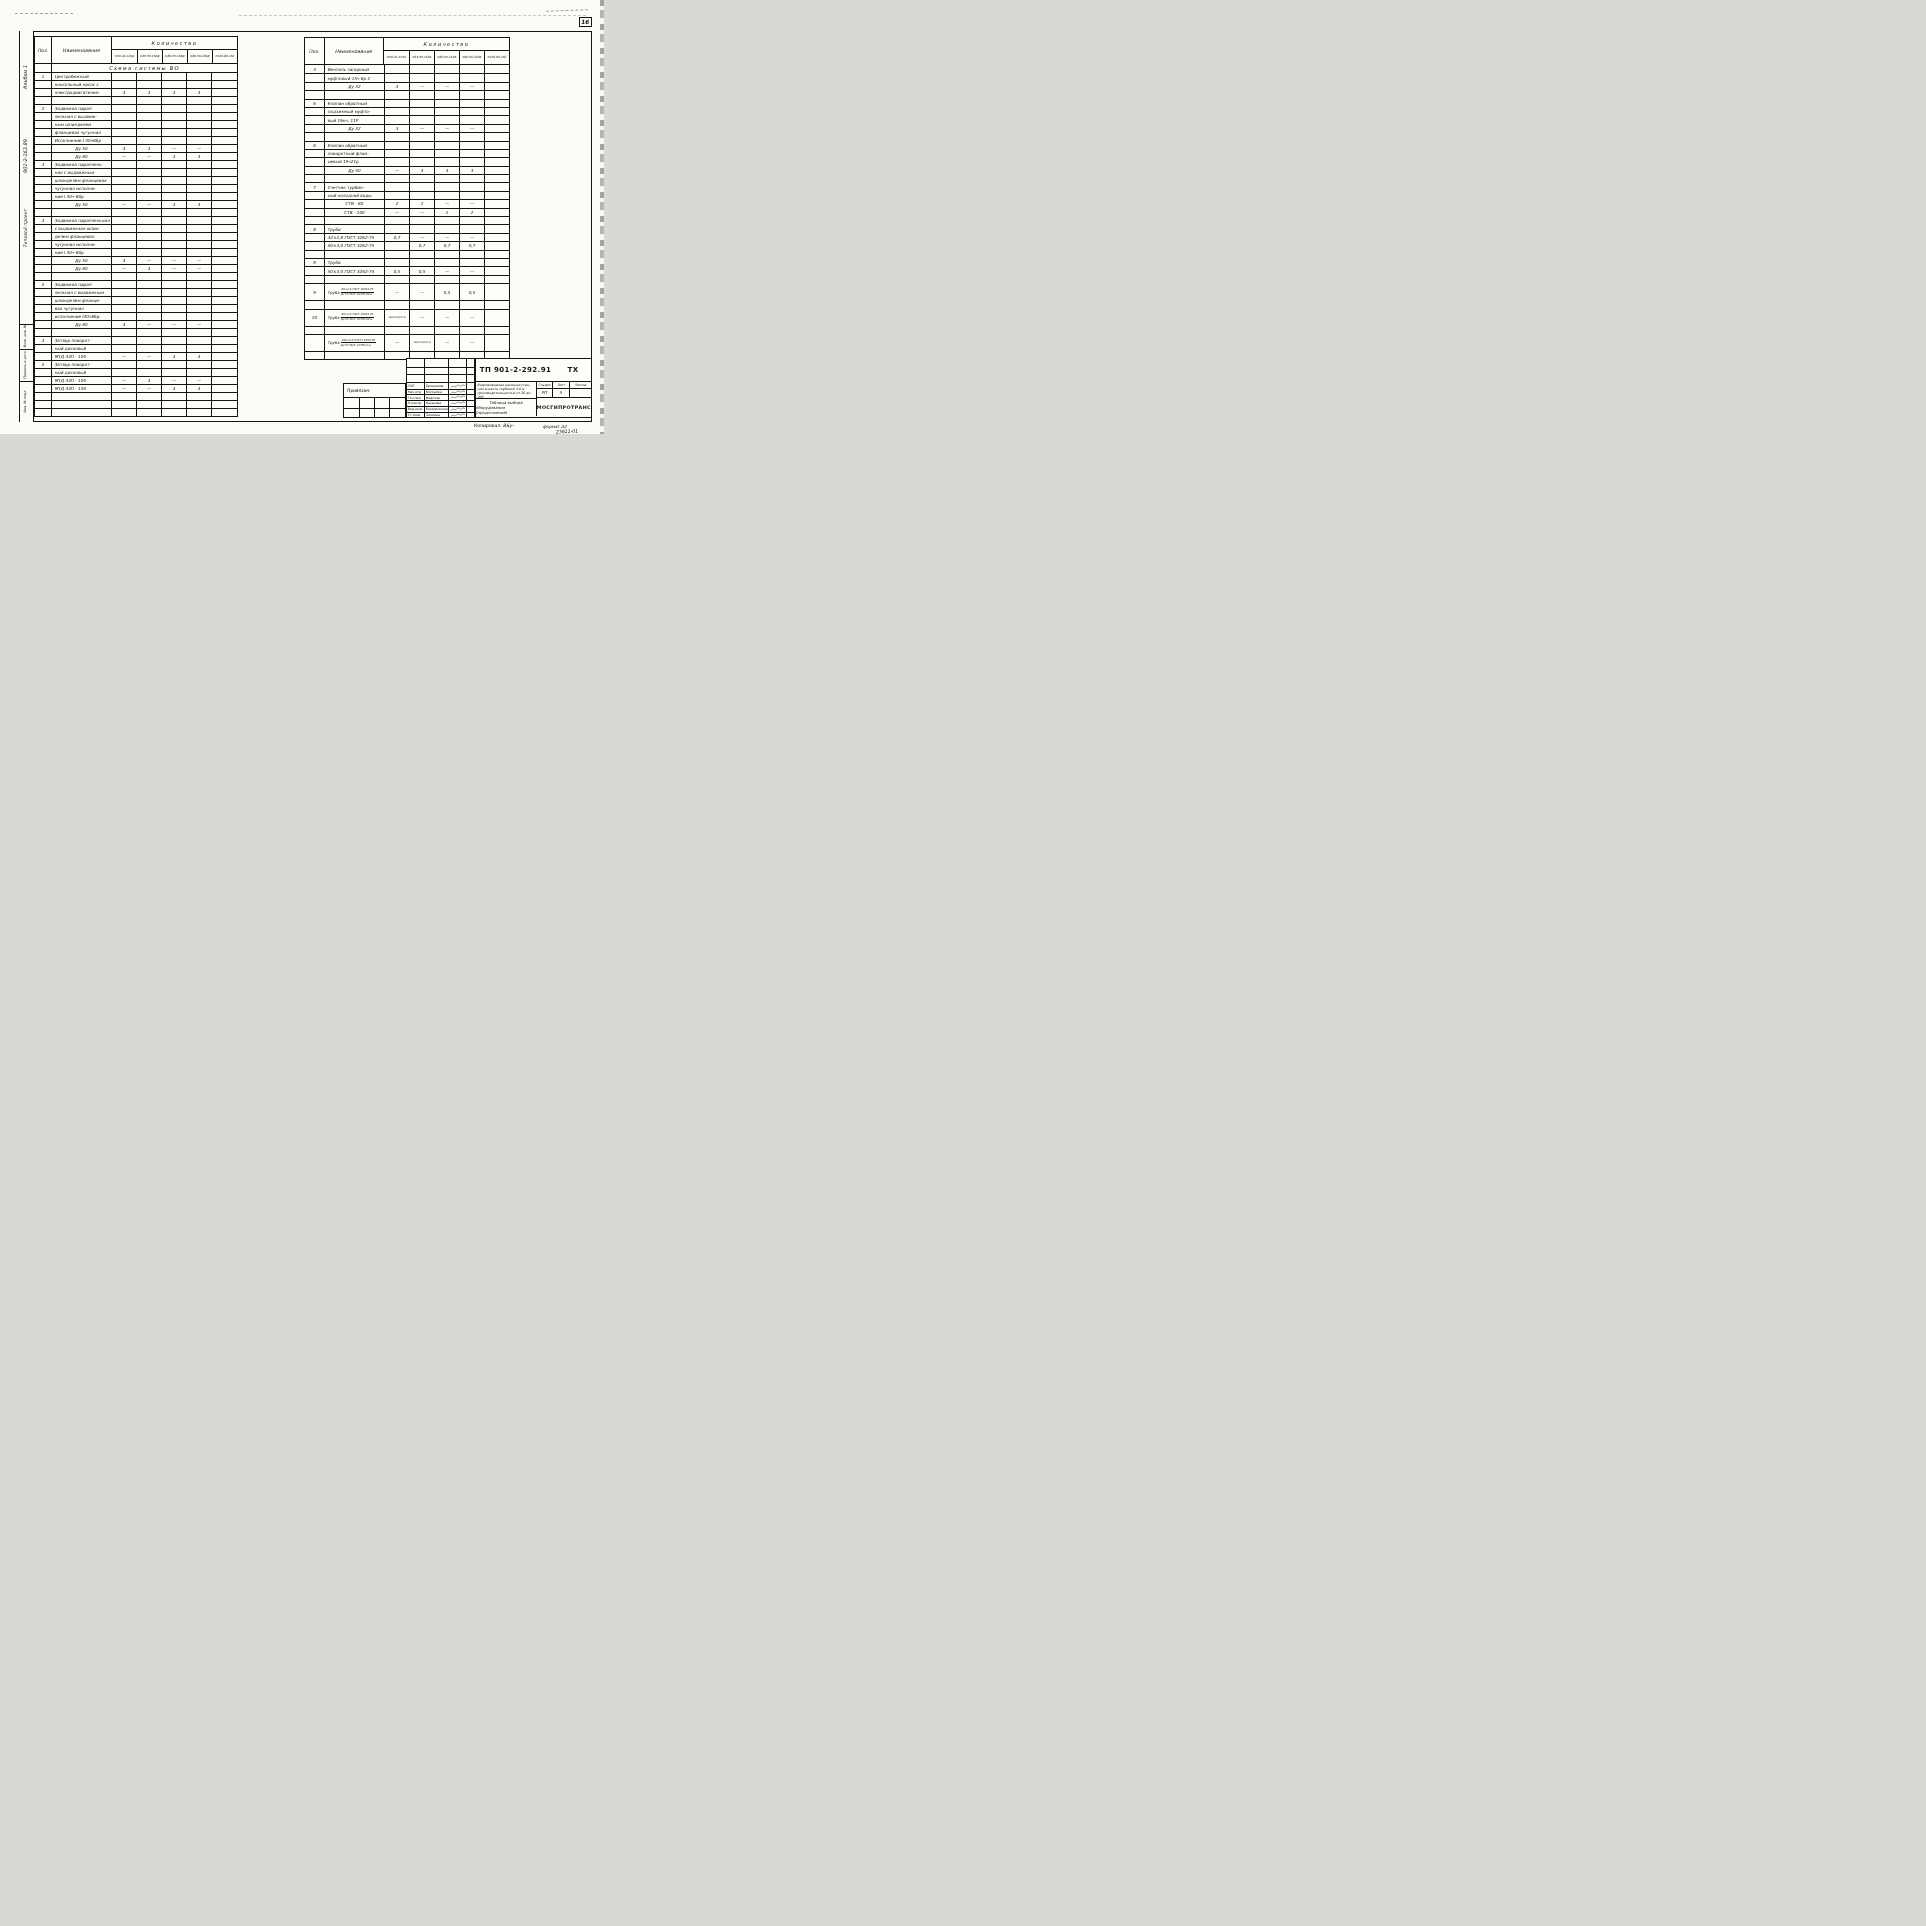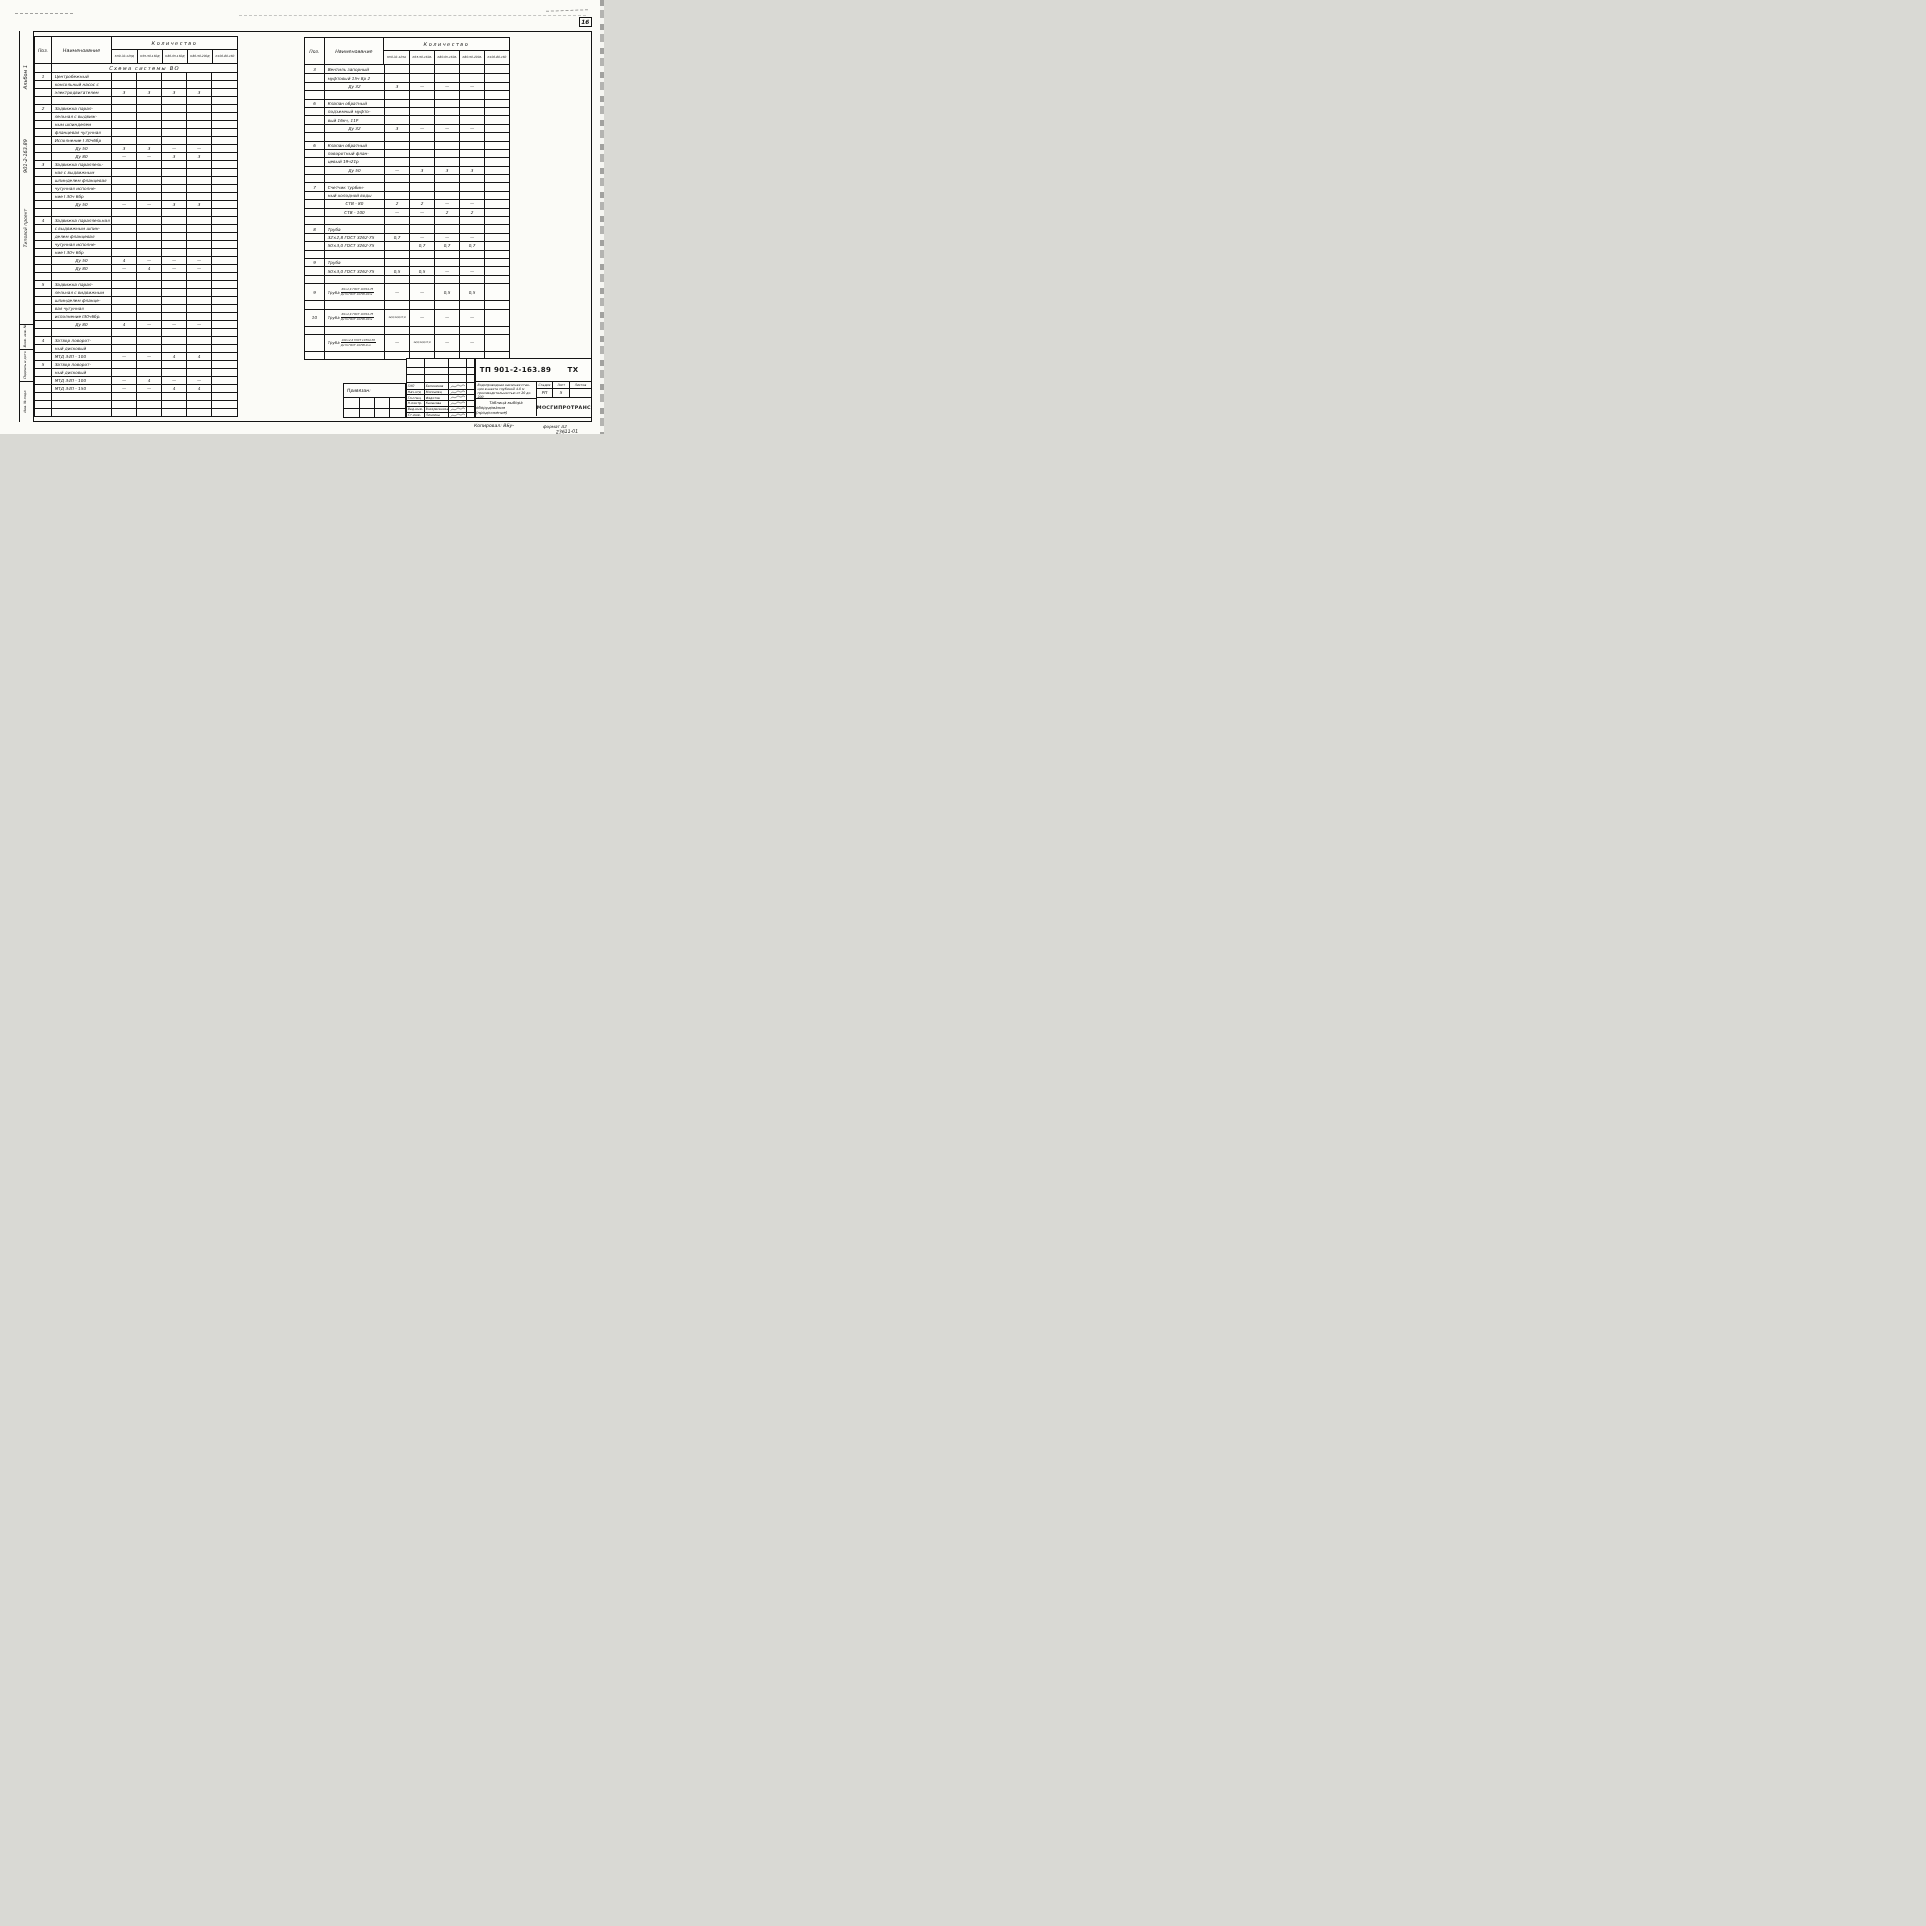--- a/index.html
+++ b/index.html
@@ -1658,21 +1658,21 @@
             </svg>
           </div>
           <div class="tb-cell" style="flex: 1 1 0%; border-left: 0.5px solid rgb(20, 20, 20);"></div>
         </div>
       </div>
   </div>
 
   <div class="abs tb" style="left:475px; top:358px; width:117px; height:60px;">
     <div class="tb-row" style="height:23px; border-bottom:0.8px solid #141414;">
       <div class="tb-cell docnum" style="width:79px; justify-content:center;">
-        <span>ТП 901-2-163.89</span>
+        <span>ТП 901-2-292.91</span>
       </div>
       <div class="tb-cell docnum" style="flex:1; justify-content:center;">
         <span>ТХ</span>
       </div>
     </div>
     <div class="tb-row" style="height:34px;">
       <div style="width:65px; box-sizing:border-box; border-right:0.6px solid #141414; display:flex; flex-direction:column;">
         <div style="height:17px; border-bottom:0.6px solid #141414; font-style:italic; font-size:3.2px; line-height:1.3; padding:0.8px 1.5px; box-sizing:border-box;">
           <div>Водопроводная насосная стан-</div>
           <div>ция в шахте глубиной 4.0 м</div>

